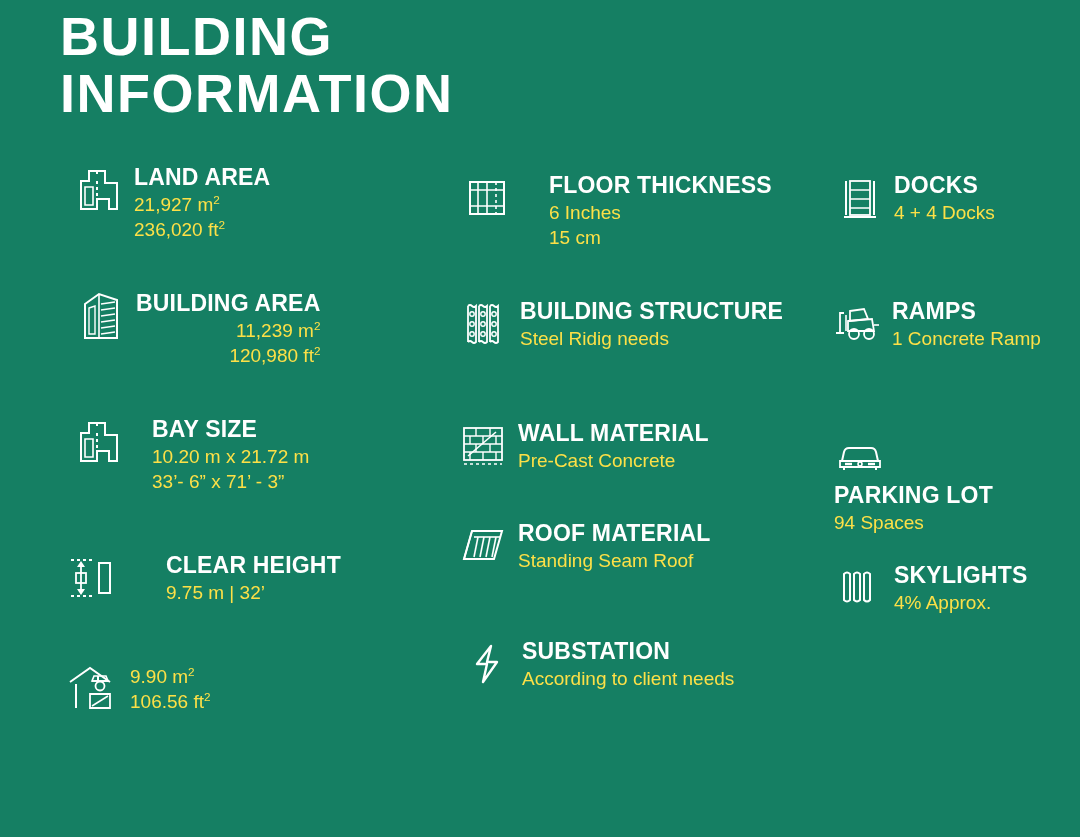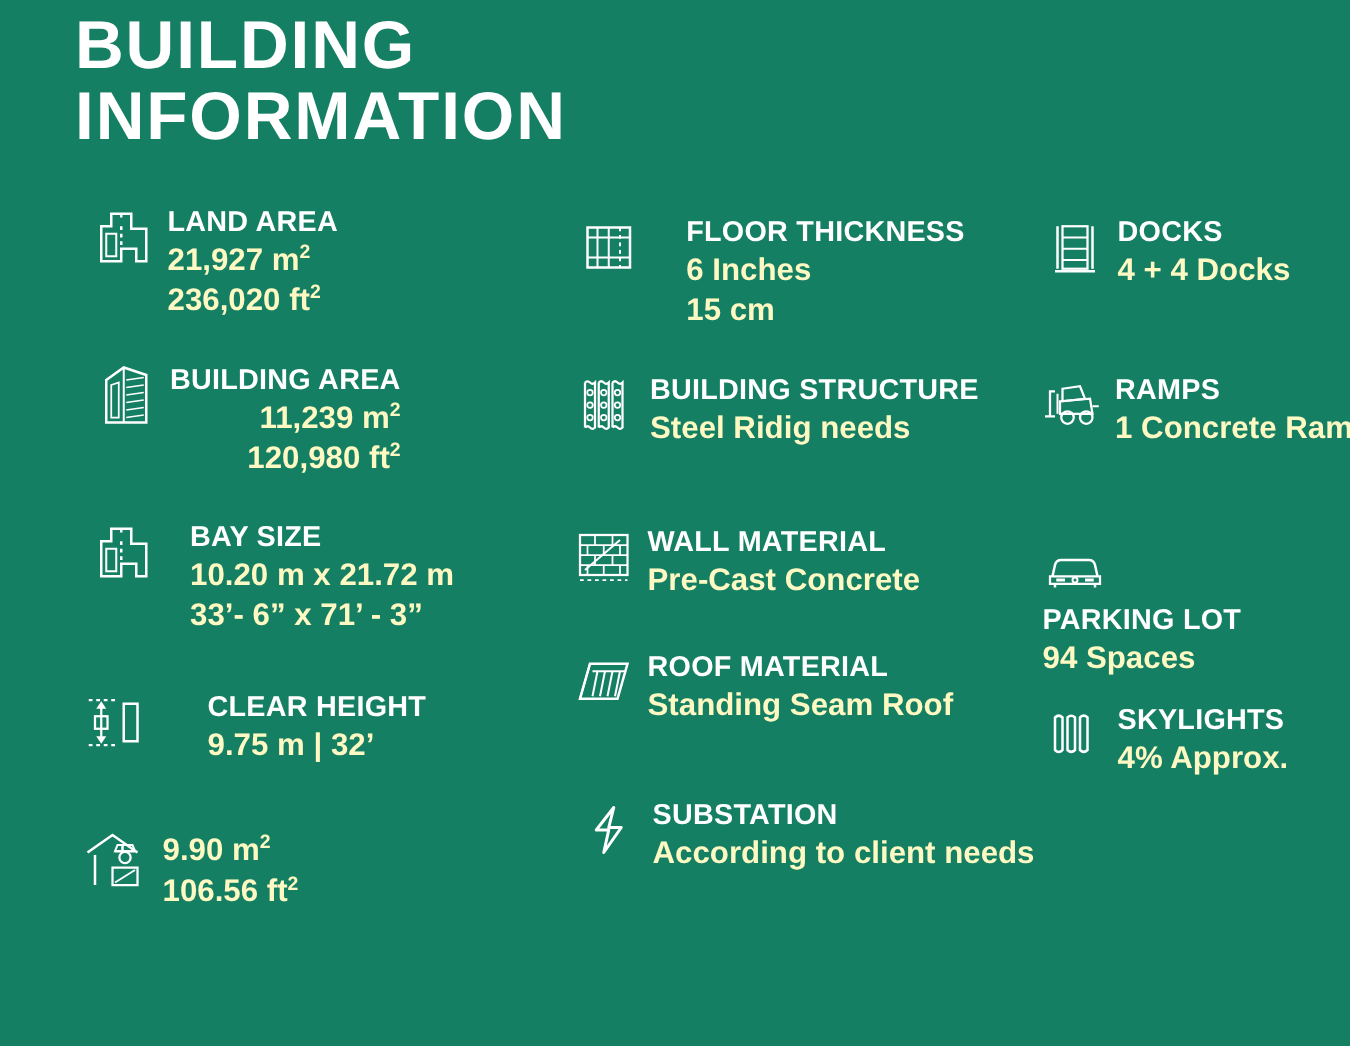--- a/index.html
+++ b/index.html
@@ -75,24 +75,24 @@
 
   .item-label {
     font-size: 23px;
     font-weight: 700;
     letter-spacing: 0.2px;
     line-height: 1.12;
     color: #ffffff;
     white-space: nowrap;
   }
   .item-value {
-    font-size: 25px;
-    font-weight: 700;
+    font-size: 19px;
+    font-weight: 400;
     line-height: 1.22;
-    color: #fef9c3;
+    color: #fde047;
     white-space: nowrap;
     margin-top: 2px;
   }
   .item-value sup {
     font-size: 0.62em;
     vertical-align: super;
     line-height: 0;
   }
 
   

